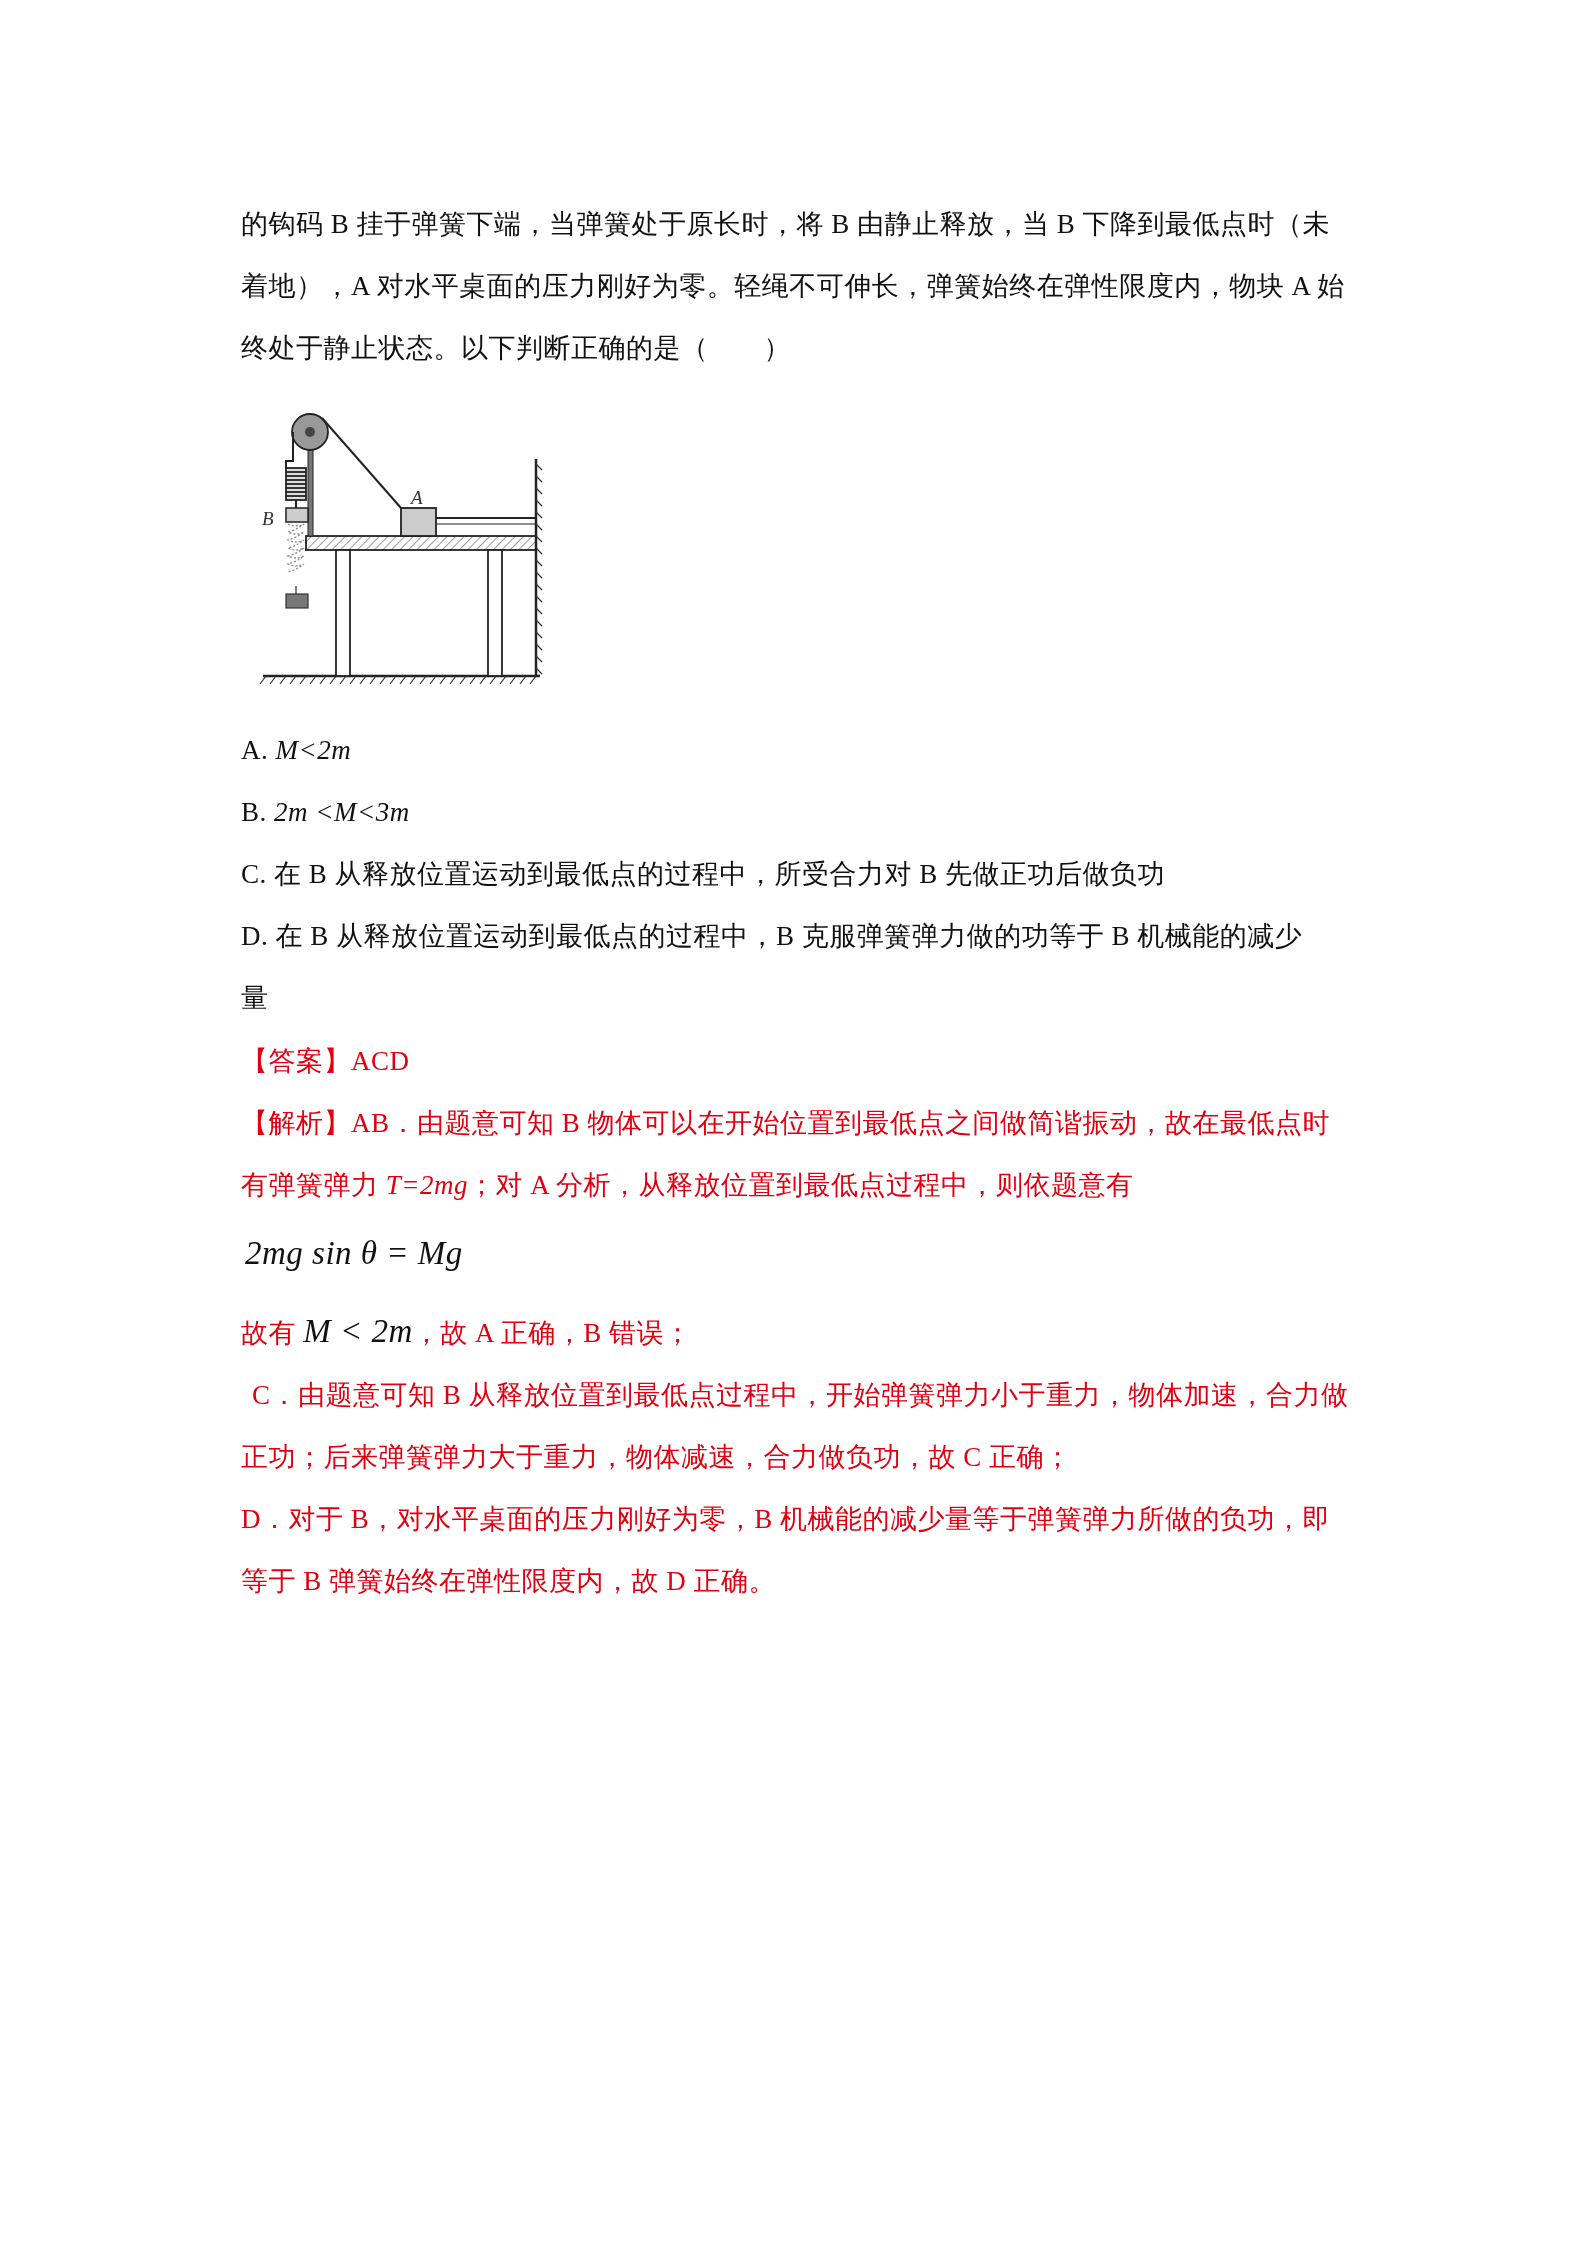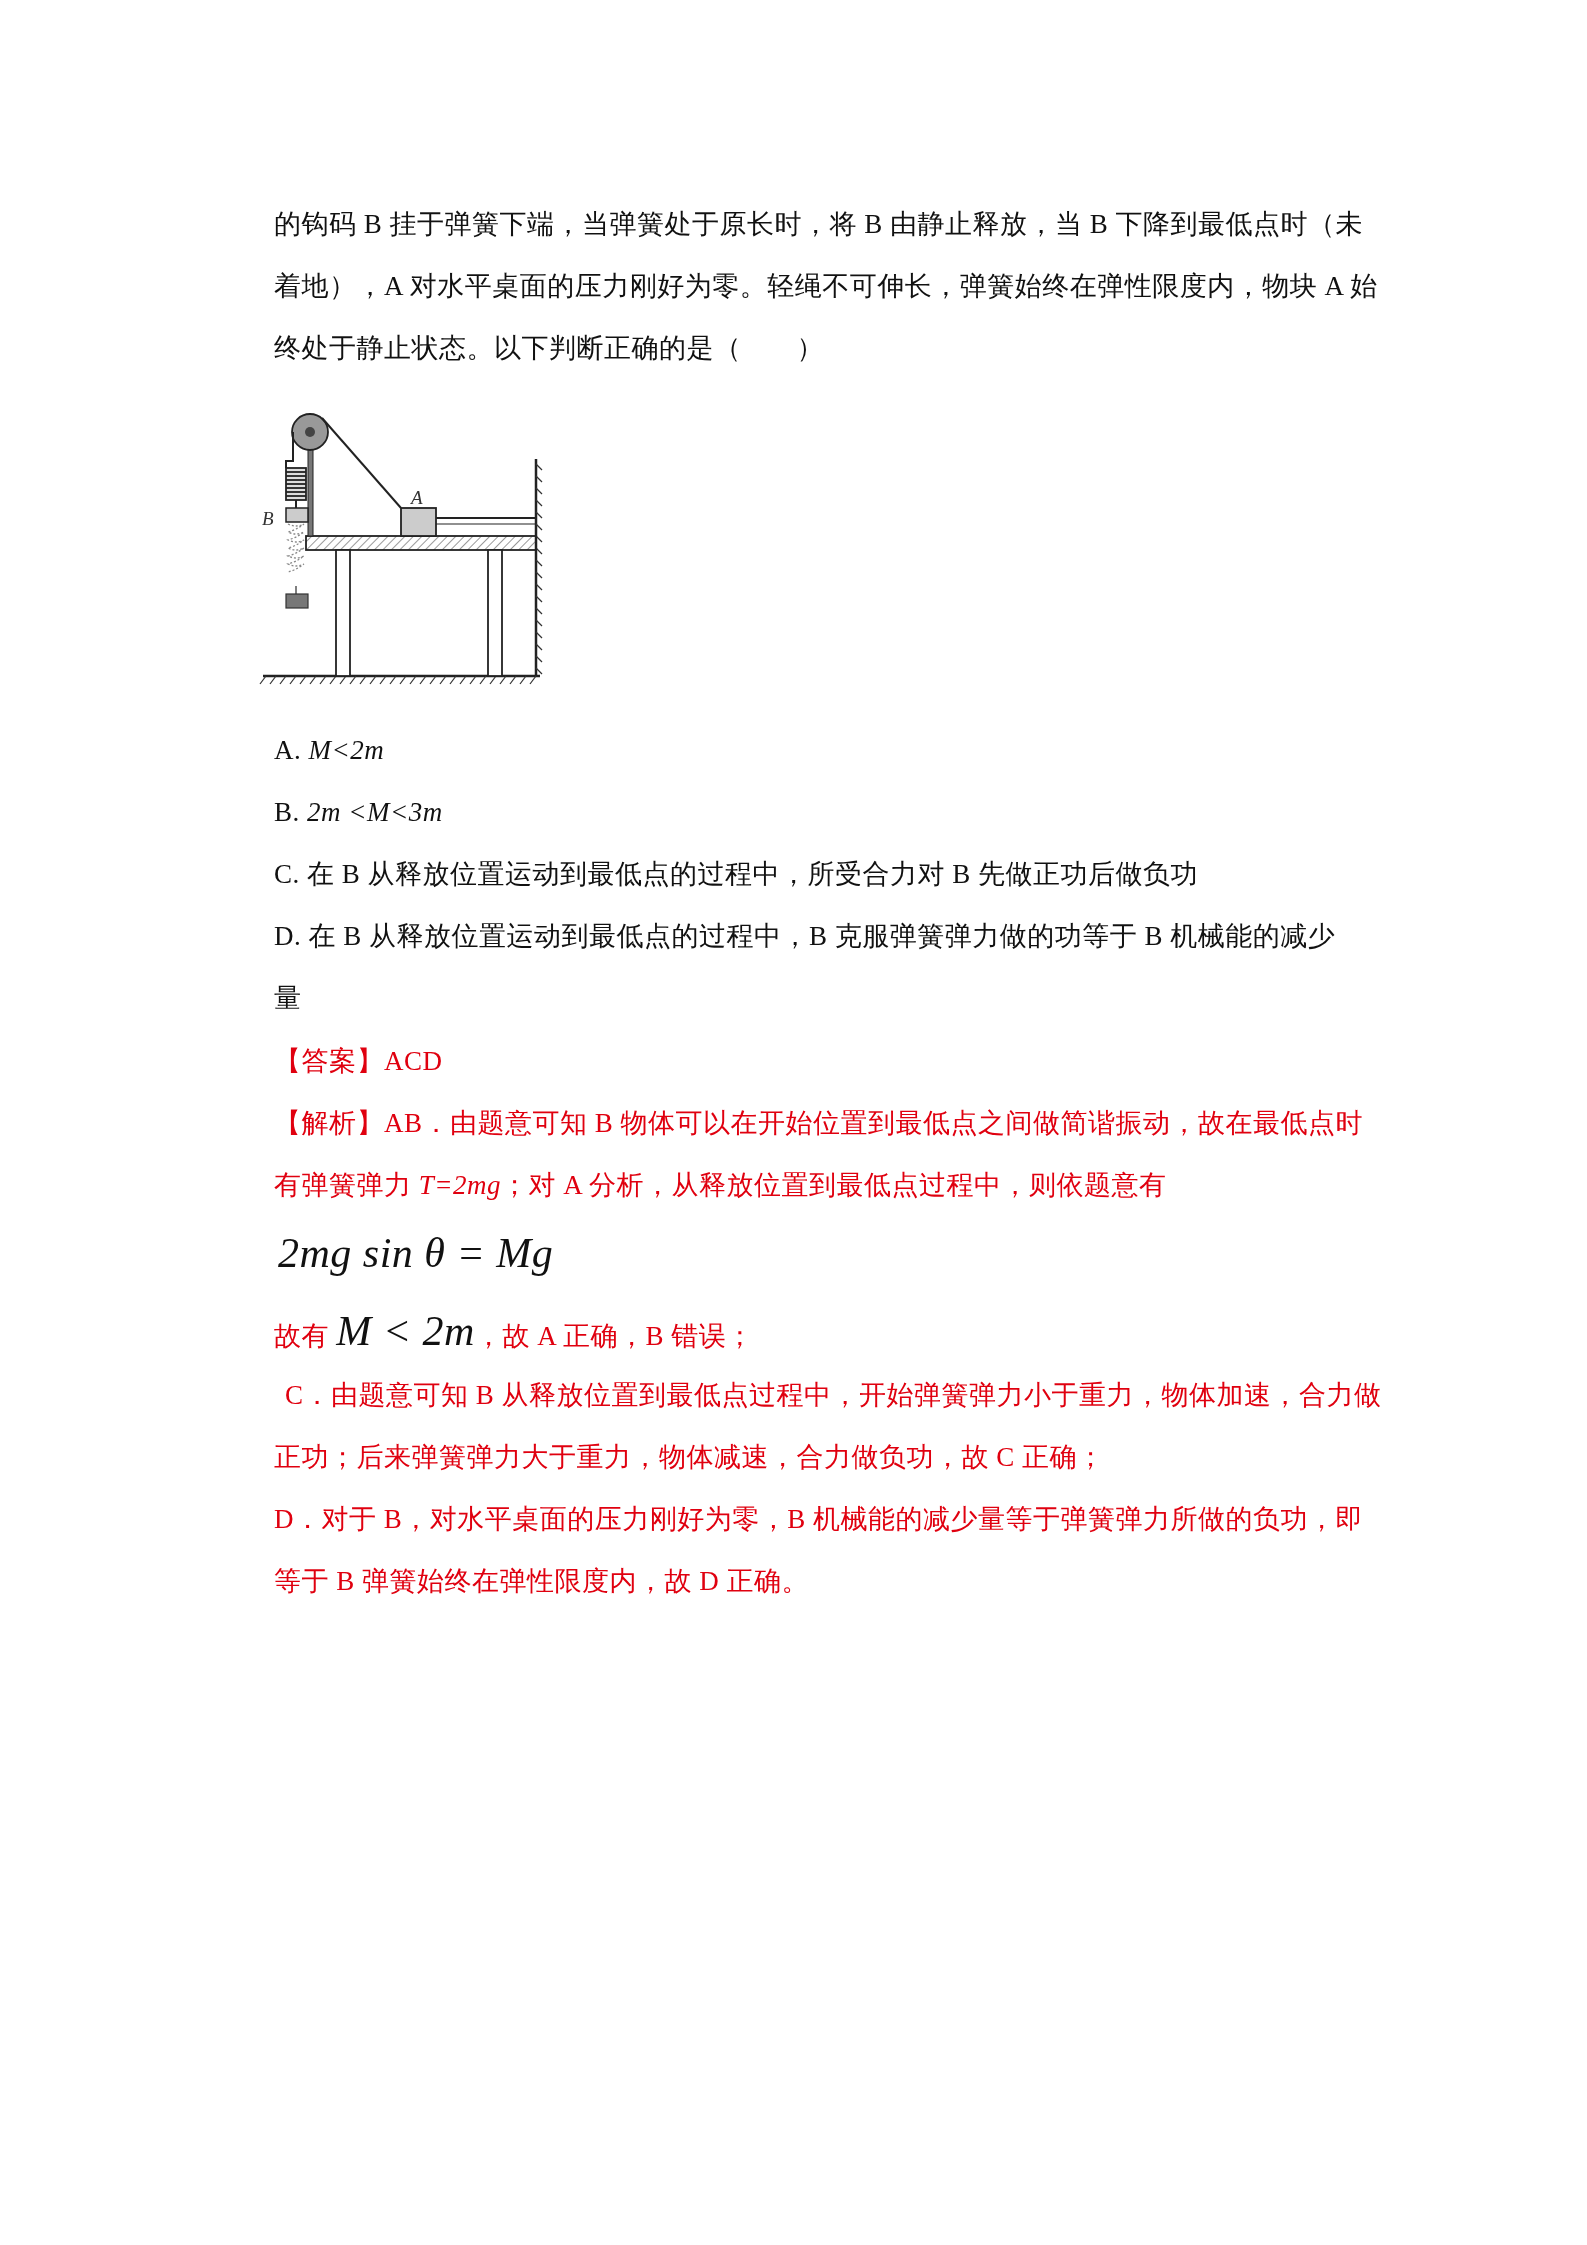--- a/index.html
+++ b/index.html
@@ -1,21 +1,21 @@
 <!DOCTYPE html>
 <html><head>
 <meta charset="utf-8">
 <style>
   html, body { margin: 0; padding: 0; background: #ffffff; }
   body { width: 1587px; height: 2245px; position: relative; overflow: hidden;
          font-family: "Liberation Serif", "DejaVu Serif", serif; color: #111; }
-  .line { position: absolute; left: 0; white-space: nowrap; font-size: 27px; line-height: 36px; letter-spacing: 0.5px; margin-left: 33px; }
+  .line { position: absolute; left: 0; white-space: nowrap; font-size: 27px; line-height: 36px; letter-spacing: 0.5px; }
   .red { color: #e0000f; }
   .ital { font-style: italic; }
-  .math { font-family: "Liberation Serif", "DejaVu Serif", serif; font-size: 42px; }
+  .math { font-family: "Liberation Serif", "DejaVu Serif", serif; font-size: 33px; }
   .figure { position: absolute; left: 248px; top: 404px; width: 295px; height: 286px; }
 </style>
 </head>
 <body>
 
 <div class="line" style="left:241px; top:206px;">的钩码 B 挂于弹簧下端，当弹簧处于原长时，将 B 由静止释放，当 B 下降到最低点时（未</div>
 <div class="line" style="left:241px; top:268px;">着地），A 对水平桌面的压力刚好为零。轻绳不可伸长，弹簧始终在弹性限度内，物块 A 始</div>
 <div class="line" style="left:241px; top:330px;">终处于静止状态。以下判断正确的是（　　）</div>
 
 <div class="figure">

